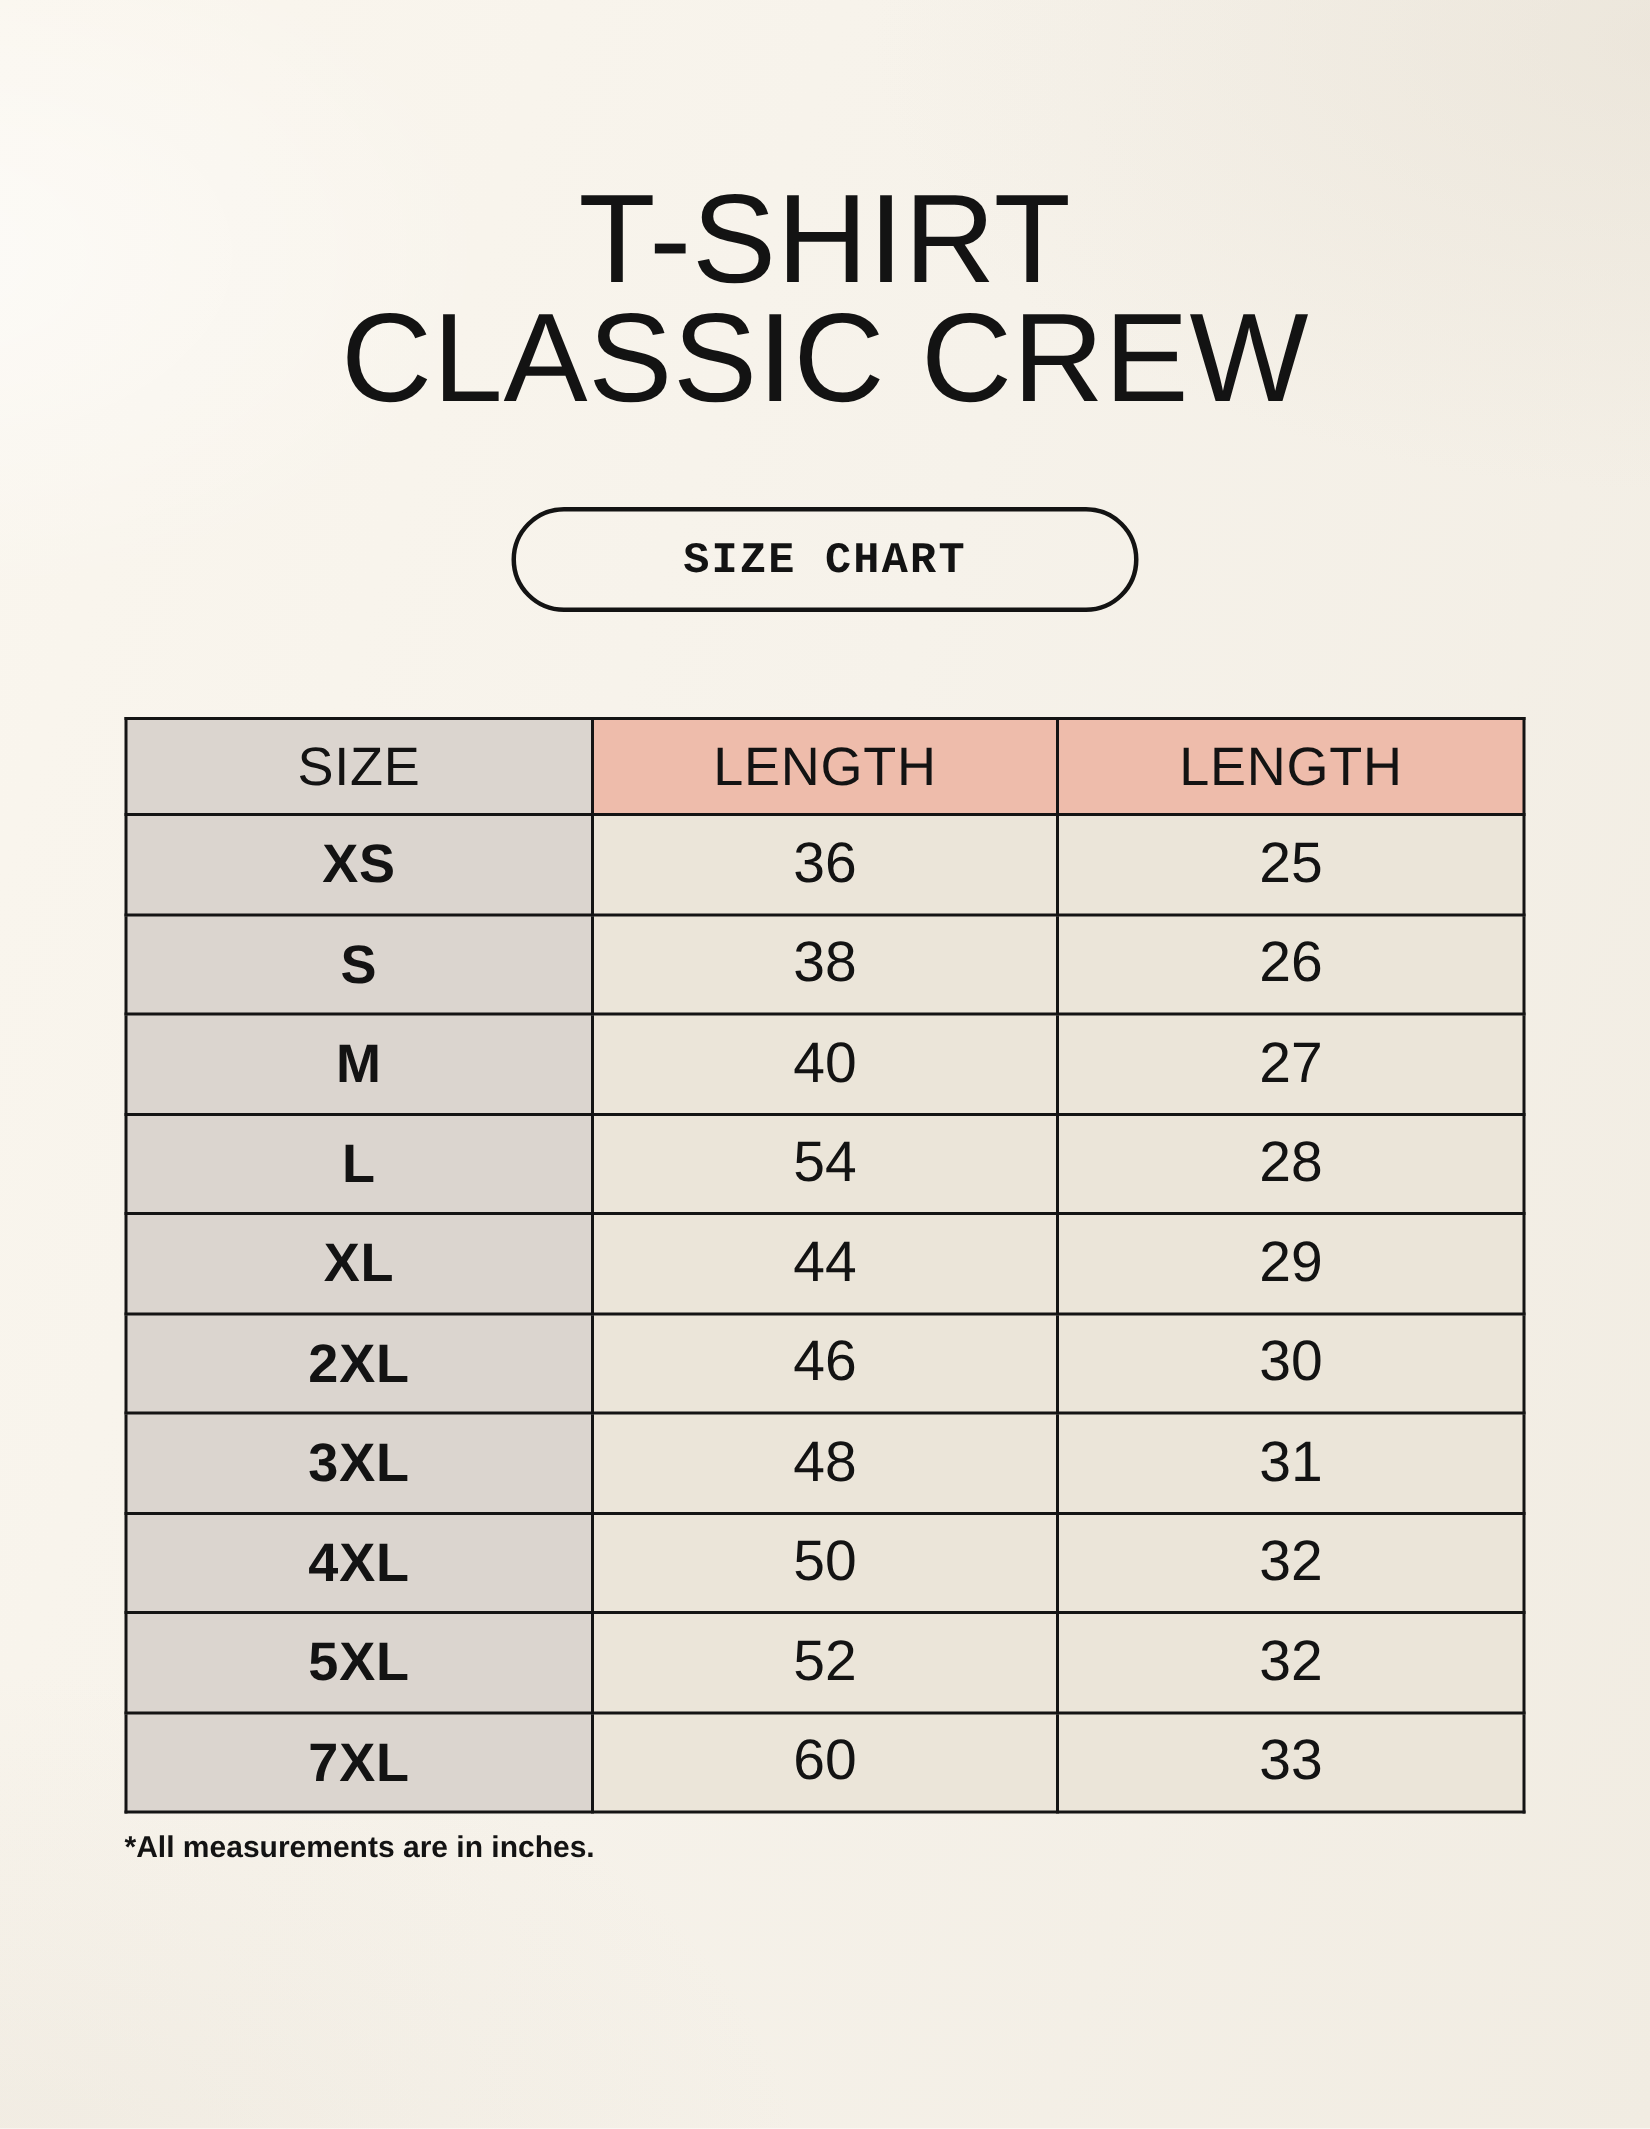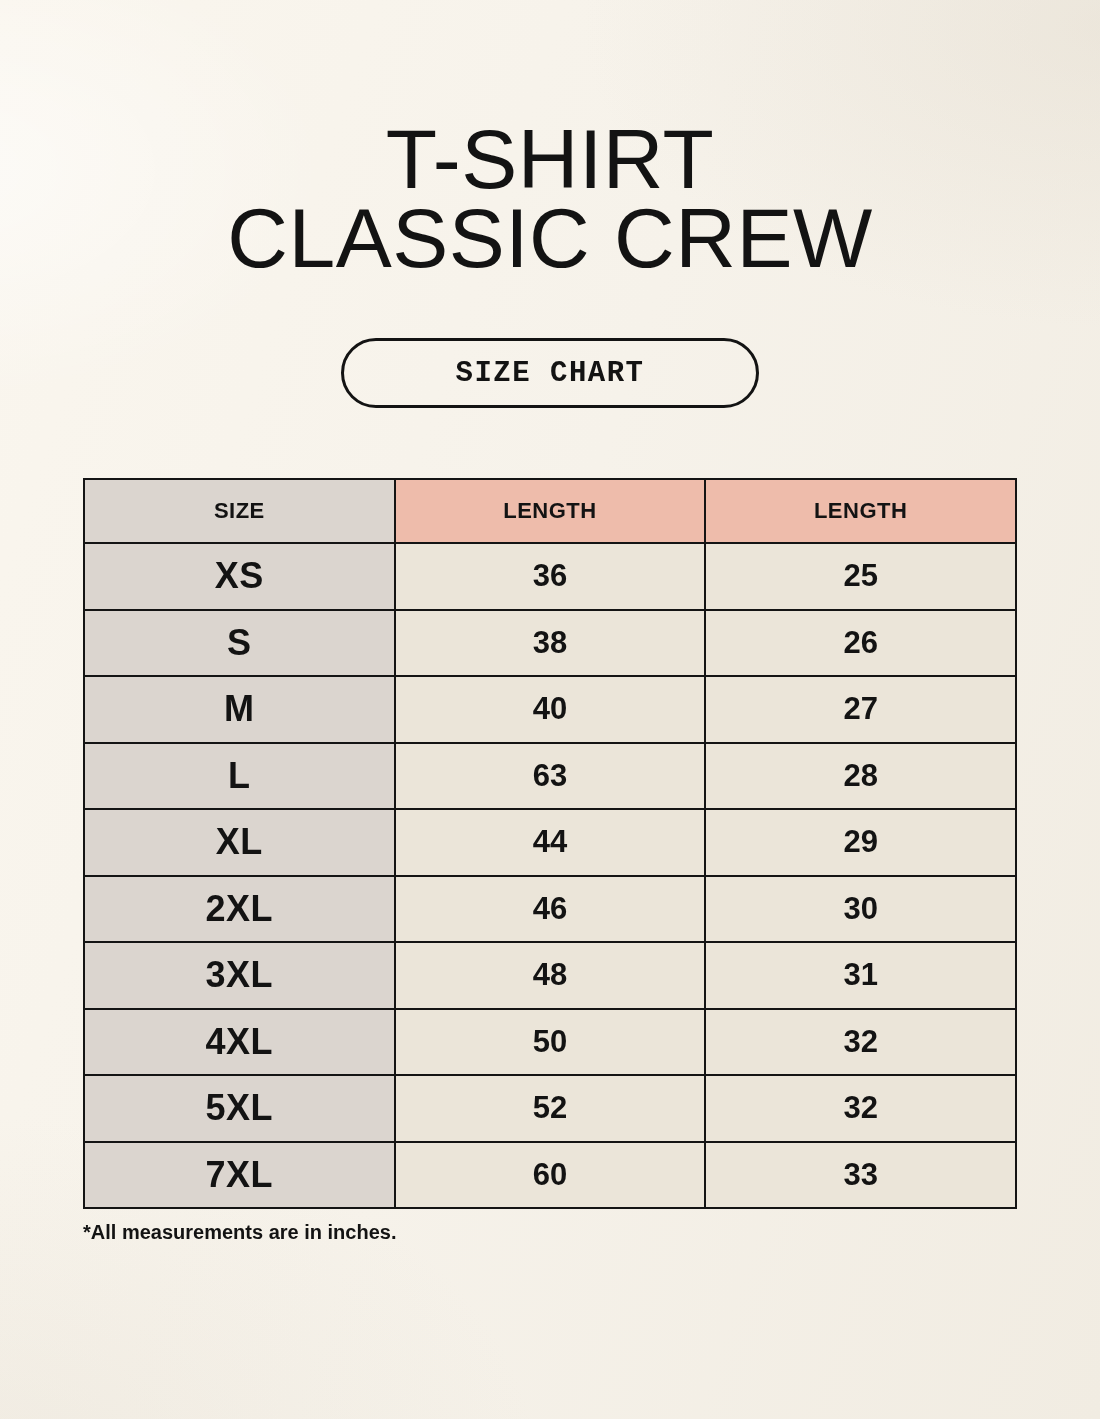--- a/index.html
+++ b/index.html
@@ -58,33 +58,33 @@
     table-layout:fixed;
   }
   .size-table th,.size-table td{
     border:2.5px solid var(--border);
     text-align:center;
     vertical-align:middle;
     padding:0;
   }
   .size-table thead th{
     height:64px;
-    font-size:22px;
-    font-weight:700;
+    font-size:36px;
+    font-weight:400;
     letter-spacing:0.5px;
     background:var(--accent-header);
   }
   .size-table thead th.size-col{
     background:var(--size-column);
   }
   .size-table tbody td{
     height:66.5px;
     background:var(--data-cell);
-    font-size:31px;
-    font-weight:700;
+    font-size:38px;
+    font-weight:400;
   }
   .size-table tbody td.size-col{
     background:var(--size-column);
     font-size:36px;
     font-weight:700;
     letter-spacing:0.5px;
   }
 
   .footnote{
     width:934px;
@@ -127,21 +127,21 @@
           <td>38</td>
           <td>26</td>
         </tr>
         <tr>
           <td class="size-col">M</td>
           <td>40</td>
           <td>27</td>
         </tr>
         <tr>
           <td class="size-col">L</td>
-          <td>63</td>
+          <td>54</td>
           <td>28</td>
         </tr>
         <tr>
           <td class="size-col">XL</td>
           <td>44</td>
           <td>29</td>
         </tr>
         <tr>
           <td class="size-col">2XL</td>
           <td>46</td>

